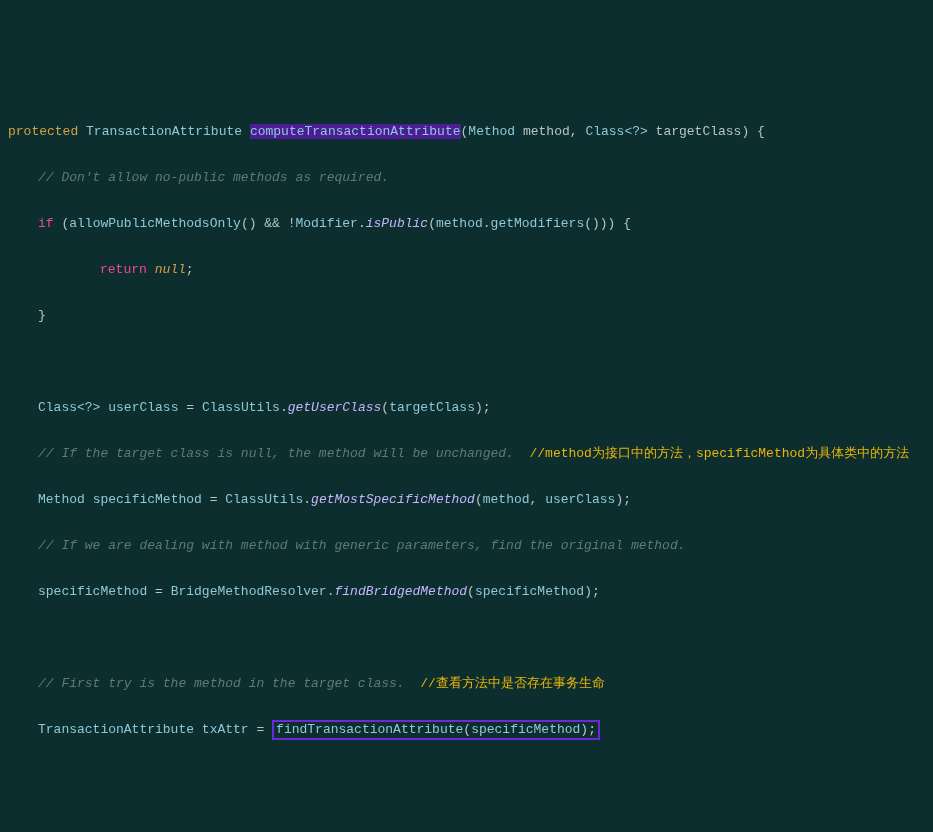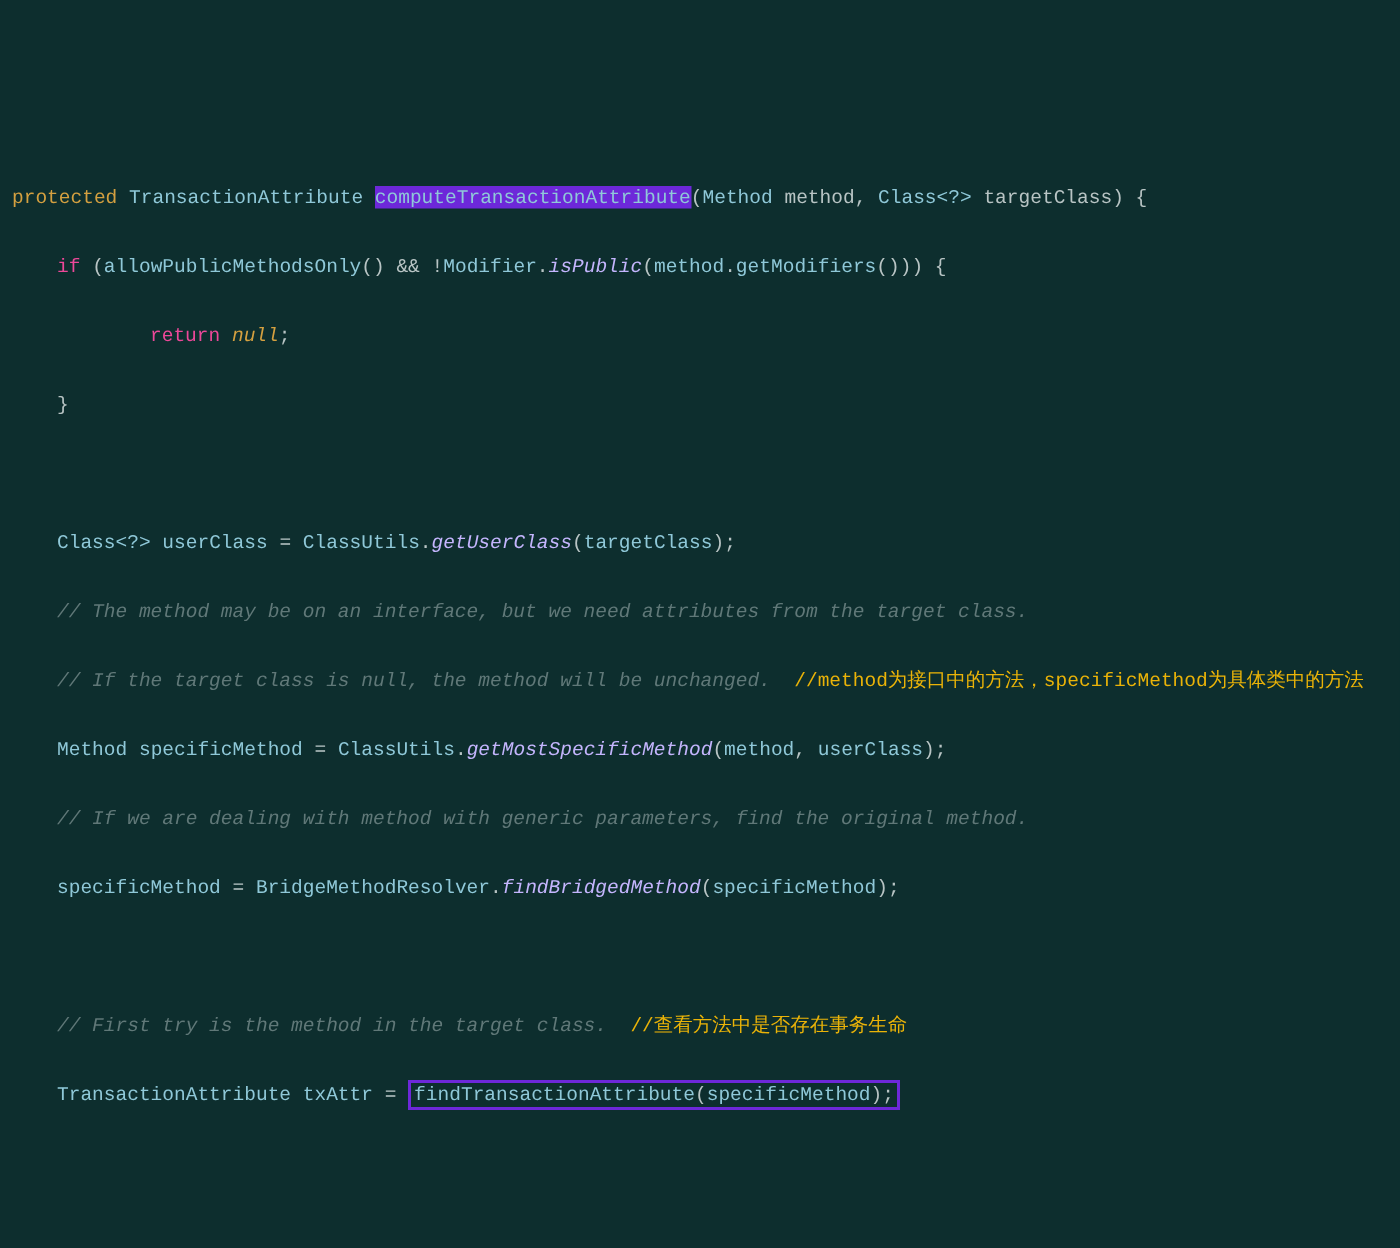--- a/index.html
+++ b/index.html
@@ -12,21 +12,21 @@
       font-family: 'Courier New', monospace;
       font-size: 13px;
       color: #b8c4c4;
       line-height: 23px;
       padding: 5px 0;
       white-space: pre;
       overflow: hidden;
     }
     .kw-protected { color: #d4a040; }
     .type { color: #8fc8d8; }
-    .method-name { color: #8fc8d8; background: #6d28d9; text-align: right; }
+    .method-name { color: #8fc8d8; background: #4c1d95; text-align: right; }
     .param { color: #b8c4c4; }
     .punct { color: #b8c4c4; }
     .comment { color: #607878; font-style: italic; }
     .kw { color: #ec4899; }
     .null { color: #d4a040; font-style: italic; }
     .ident { color: #8fc8d8; }
     .call { color: #c4b5fd; font-style: italic; }
     .red-comment { color: #eab308; }
     .red-box {
       display: inline-block;
@@ -38,26 +38,26 @@
     .i1 { padding-left: 38px; }
     .i2 { padding-left: 100px; }
   </style>
 </head>
 <body>
 
 
 
 <div>
 <span class="line"><span class="kw-protected">protected</span> <span class="type">TransactionAttribute</span> <span class="method-name">computeTransactionAttribute</span><span class="punct">(</span><span class="type">Method</span> <span class="param">method</span><span class="punct">, </span><span class="type">Class&lt;?&gt;</span> <span class="param">targetClass</span><span class="punct">) {</span></span>
+<span class="line i1 comment">// Don't allow no-public methods as required.</span>
 <span class="line i1"><span class="kw">if</span> <span class="punct">(</span><span class="ident">allowPublicMethodsOnly</span><span class="punct">() &amp;&amp; !</span><span class="ident">Modifier</span><span class="punct">.</span><span class="call">isPublic</span><span class="punct">(</span><span class="ident">method</span><span class="punct">.</span><span class="ident">getModifiers</span><span class="punct">())) {</span></span>
 <span class="line i2"><span class="kw">return</span> <span class="null">null</span><span class="punct">;</span></span>
 <span class="line i1 punct">}</span>
 <span class="line"> </span>
 <span class="line i1"><span class="ident">Class&lt;?&gt;</span> <span class="ident">userClass</span> <span class="punct">= </span><span class="ident">ClassUtils</span><span class="punct">.</span><span class="call">getUserClass</span><span class="punct">(</span><span class="ident">targetClass</span><span class="punct">);</span></span>
-<span class="line i1 comment">// The method may be on an interface, but we need attributes from the target class.</span>
 <span class="line i1"><span class="comment">// If the target class is null, the method will be unchanged.</span>  <span class="red-comment">//method为接口中的方法，specificMethod为具体类中的方法</span></span>
 <span class="line i1"><span class="ident">Method</span> <span class="ident">specificMethod</span> <span class="punct">= </span><span class="ident">ClassUtils</span><span class="punct">.</span><span class="call">getMostSpecificMethod</span><span class="punct">(</span><span class="ident">method</span><span class="punct">, </span><span class="ident">userClass</span><span class="punct">);</span></span>
 <span class="line i1 comment">// If we are dealing with method with generic parameters, find the original method.</span>
 <span class="line i1"><span class="ident">specificMethod</span> <span class="punct">= </span><span class="ident">BridgeMethodResolver</span><span class="punct">.</span><span class="call">findBridgedMethod</span><span class="punct">(</span><span class="ident">specificMethod</span><span class="punct">);</span></span>
 <span class="line"> </span>
 <span class="line i1"><span class="comment">// First try is the method in the target class.</span>  <span class="red-comment">//查看方法中是否存在事务生命</span></span>
 <span class="line i1"><span class="ident">TransactionAttribute</span> <span class="ident">txAttr</span> <span class="punct">= </span><span class="red-box"><span class="ident">findTransactionAttribute</span><span class="punct">(</span><span class="ident">specificMethod</span><span class="punct">);</span></span></span>
 
 
 

